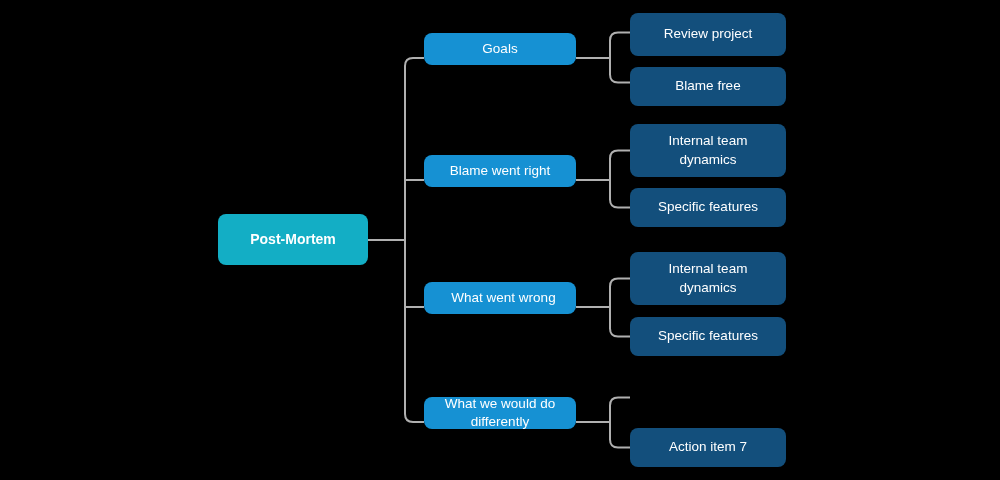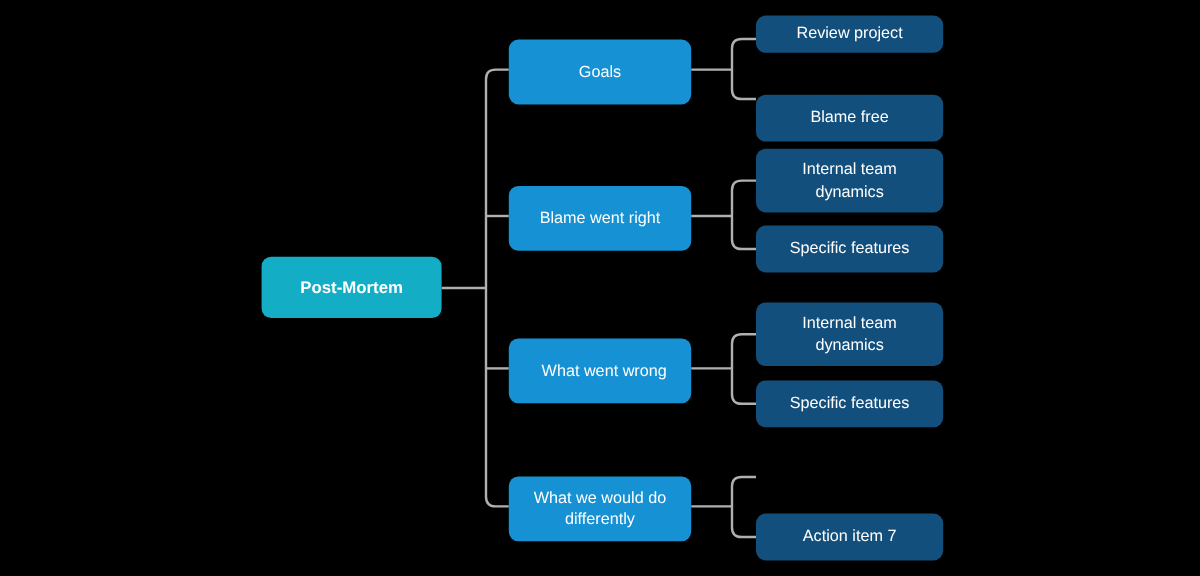--- a/index.html
+++ b/index.html
@@ -52,33 +52,33 @@
     padding: 0 14px;
     cursor: default;
   }
   .node-root {
     left: 218px; top: 214px; width: 150px; height: 51px;
     background: var(--root_fill);
     font-size: 14px;
     font-weight: bold;
   }
   .node-branch {
-    left: 424px; width: 152px; height: 54px;
+    left: 424px; width: 152px; height: 32px;
     background: var(--branch_fill);
   }
   .branch-0 { top: 33px; }
   .branch-1 { top: 155px; }
   .branch-2 { top: 282px; padding-left: 21px; }
   .branch-3 { top: 397px; }
   .node-leaf {
     left: 630px; width: 156px;
     background: var(--leaf_fill);
   }
-  .leaf-0-0 { top: 13px;  height: 31px; }
-  .leaf-0-1 { top: 79px;  height: 39px; }
+  .leaf-0-0 { top: 13px;  height: 43px; }
+  .leaf-0-1 { top: 67px;  height: 39px; }
   .leaf-1-0 { top: 124px; height: 53px; }
   .leaf-1-1 { top: 188px; height: 39px; }
   .leaf-2-0 { top: 252px; height: 53px; }
   .leaf-2-1 { top: 317px; height: 39px; }
   .leaf-3-0 { top: 378px; height: 39px; }
   .leaf-3-1 { top: 428px; height: 39px; }
 </style>
 </head>
 <body>
 

